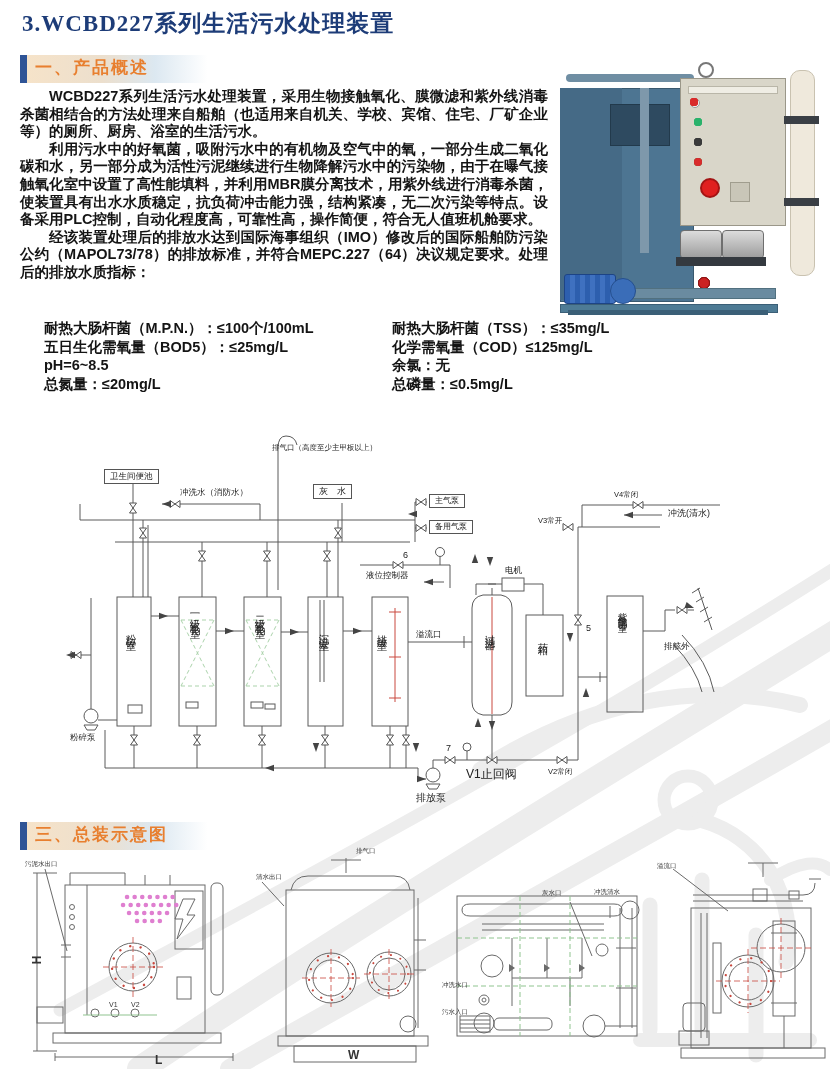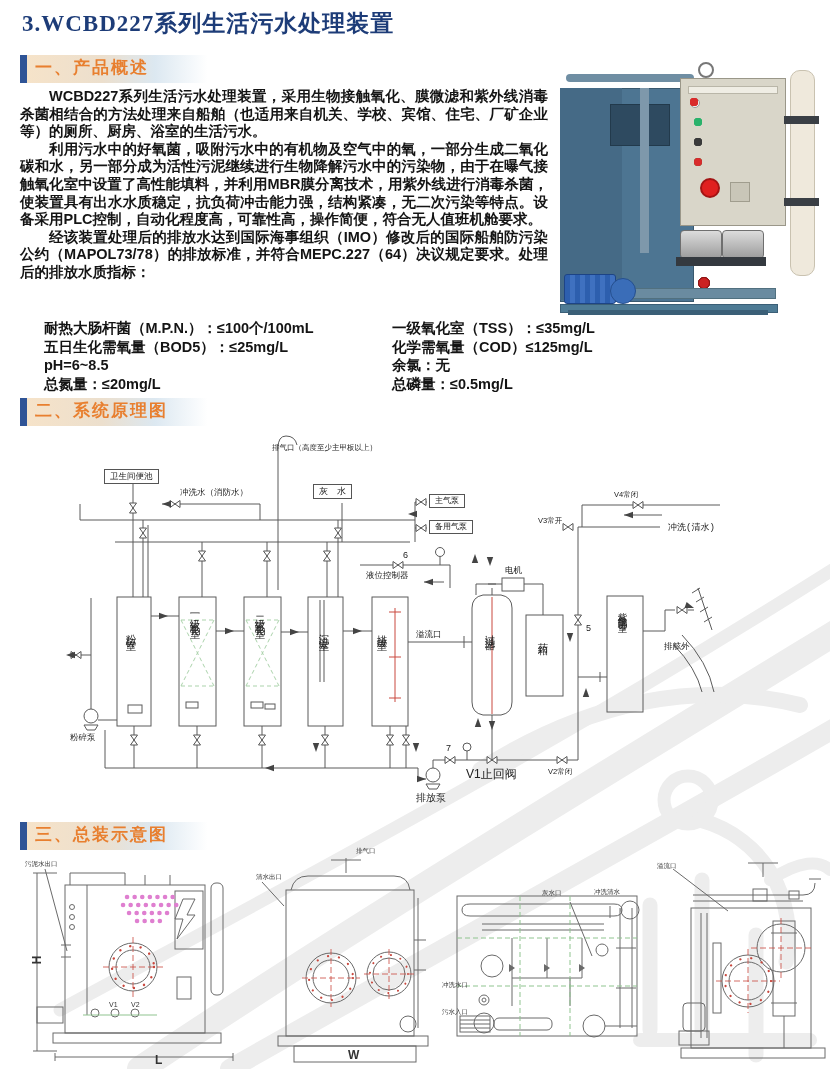--- a/index.html
+++ b/index.html
@@ -70,21 +70,21 @@
   </div>
 
   <div class="specs">
     <div class="spcol-l">
       <div class="row">耐热大肠杆菌（M.P.N.）：≤100个/100mL</div>
       <div class="row">五日生化需氧量（BOD5）：≤25mg/L</div>
       <div class="row">pH=6~8.5</div>
       <div class="row">总氮量：≤20mg/L</div>
     </div>
     <div class="spcol-r">
-      <div class="row">一级氧化室（TSS）：≤35mg/L</div>
+      <div class="row">耐热大肠杆菌（TSS）：≤35mg/L</div>
       <div class="row">化学需氧量（COD）≤125mg/L</div>
       <div class="row">余氯：无</div>
       <div class="row">总磷量：≤0.5mg/L</div>
     </div>
   </div>
 
   <div class="photo">
     <div style="left:8px;top:30px;width:132px;height:212px;background:#4d7592;border:1px solid #39586e;"></div>
     <div style="left:8px;top:30px;width:62px;height:212px;background:#456a86;"></div>
     <div style="left:58px;top:46px;width:58px;height:40px;background:#2e4a60;border:1px solid #223a4c;"></div>
@@ -132,24 +132,20 @@
       <span style="width:10px;height:10px;border-radius:50%;background:#cc2222;border:1px solid #8c1414;"></span>
       <span style="width:10px;height:10px;border-radius:50%;background:#cc2222;border:1px solid #8c1414;"></span>
     </div>
     <div style="left:62px;top:230px;width:160px;height:9px;background:#6a8ba0;border:1px solid #51707f;"></div>
     <div style="left:12px;top:216px;width:50px;height:28px;background:repeating-linear-gradient(90deg,#2d5fae 0 5px,#3f71c0 5px 10px);border:1px solid #1d4486;border-radius:3px;"></div>
     <div style="left:58px;top:220px;width:24px;height:24px;background:#3a6db8;border:1px solid #254f8e;border-radius:50%;"></div>
     <div style="left:8px;top:246px;width:216px;height:7px;background:#4e7b95;border:1px solid #3b5f77;"></div>
     <div style="left:16px;top:252px;width:200px;height:5px;background:#3b5f77;"></div>
   </div>
 
-  <div class="sechdr" style="top:398px;">
-    <div class="acc"></div>
-    <div class="grad">二、系统原理图</div>
-  </div>
 
   <div class="schem">
     <svg width="792" height="386" viewBox="0 0 792 386">
       <defs>
         <path id="vlv" d="M-5,-3.5 L0,0 L-5,3.5 Z M5,-3.5 L0,0 L5,3.5 Z" fill="#fff" stroke="#555" stroke-width="1"></path>
         <path id="arrL" d="M0,0 L9,3.2 L9,-3.2 Z" fill="#444"></path>
       </defs>
       <g stroke="#5b5b5b" stroke-width="1" fill="none">
 
         <path d="M258,160 V18 Q258,6 266,6 Q275,6 277,15"></path>
@@ -272,21 +268,21 @@
       <use href="#arrL" transform="translate(396,322) rotate(-90)"></use>
     </svg>
 
     <div class="sl" style="left:252px;top:14px;font-size:7.5px;">排气口（高度至少主甲板以上）</div>
     <div class="sl bx" style="left:84px;top:39px;font-size:8.5px;">卫生间便池</div>
     <div class="sl" style="left:160px;top:58px;font-size:8.5px;">冲洗水（消防水）</div>
     <div class="sl bx" style="left:293px;top:54px;font-size:9px;">灰　水</div>
     <div class="sl bx" style="left:409px;top:64px;font-size:8px;">主气泵</div>
     <div class="sl bx" style="left:409px;top:90px;font-size:8px;">备用气泵</div>
     <div class="sl" style="left:594px;top:61px;font-size:7.5px;">V4常闭</div>
-    <div class="sl" style="left:648px;top:94px;font-size:9px;font-family:Liberation Mono, monospace;">冲洗(清水)</div>
+    <div class="sl" style="left:648px;top:79px;font-size:9px;">冲洗(清水)</div>
     <div class="sl" style="left:518px;top:87px;font-size:7.5px;">V3常开</div>
     <div class="sl" style="left:383px;top:121px;">6</div>
     <div class="sl" style="left:346px;top:141px;font-size:8.5px;">液位控制器</div>
     <div class="sl" style="left:485px;top:136px;font-size:8.5px;">电机</div>
     <div class="sl" style="left:396px;top:200px;font-size:8.5px;">溢流口</div>
     <div class="sl" style="left:566px;top:194px;">5</div>
     <div class="sl" style="left:644px;top:212px;font-size:8.5px;">排舷外</div>
     <div class="sl" style="left:50px;top:303px;font-size:8.5px;">粉碎泵</div>
     <div class="sl" style="left:426px;top:314px;">7</div>
     <div class="sl" style="left:446px;top:338px;font-size:12px;text-align:right;">V1止回阀</div>

